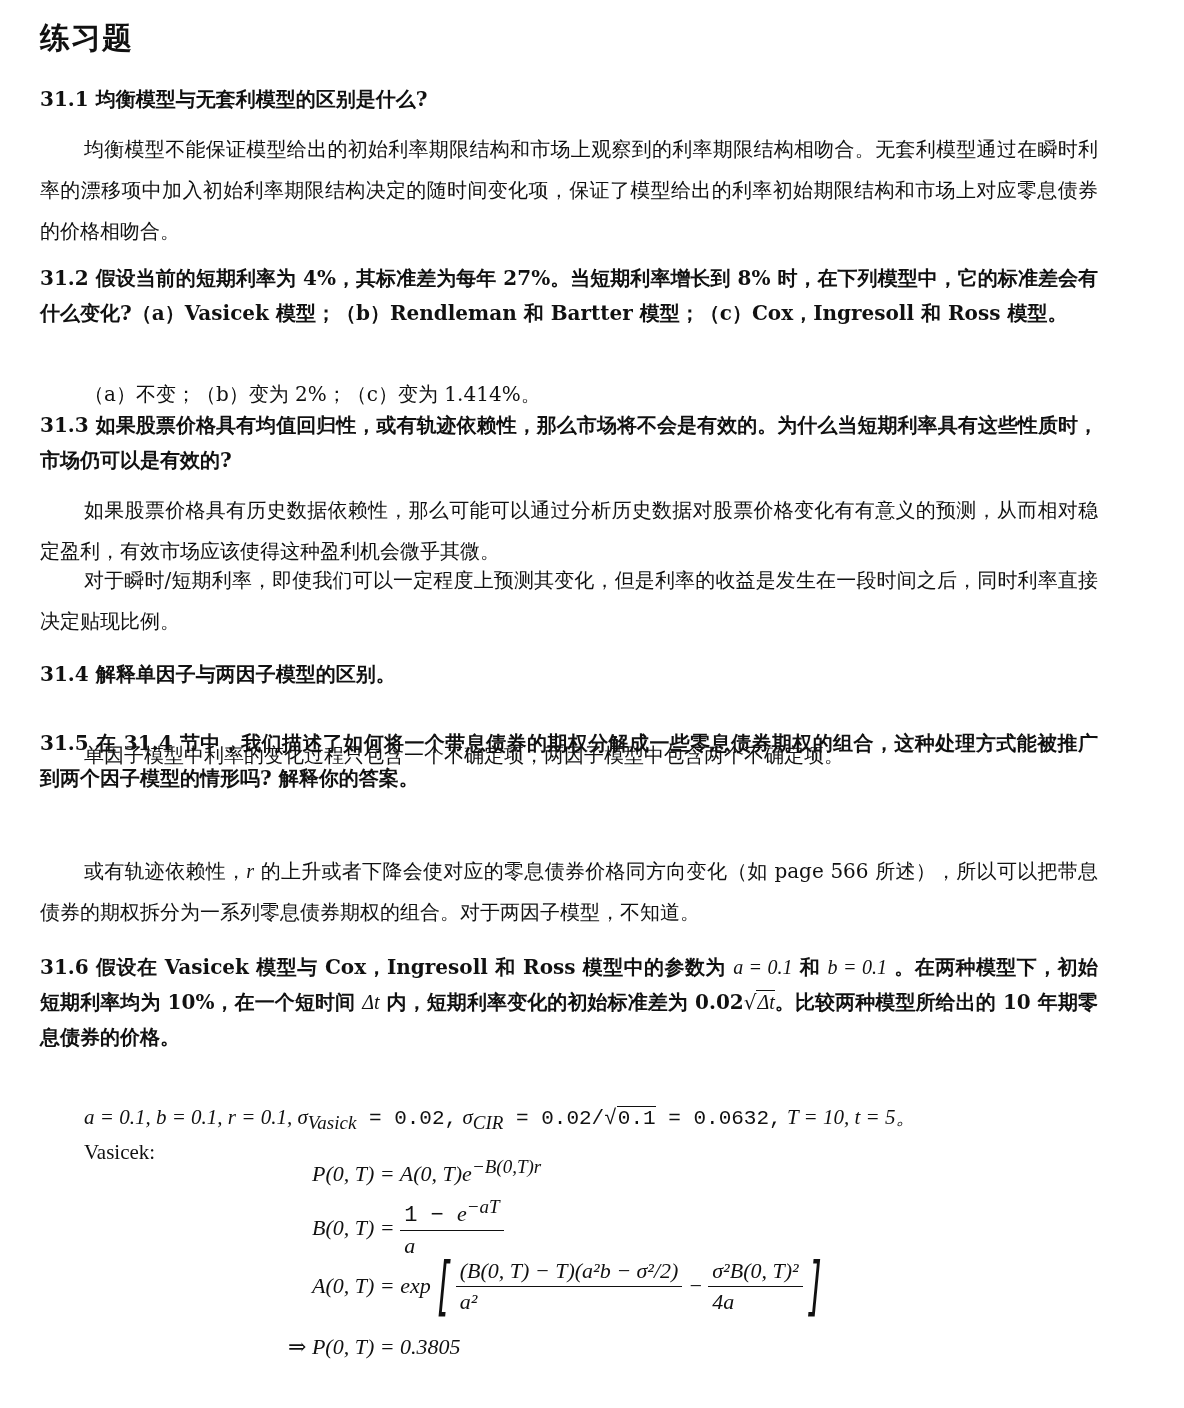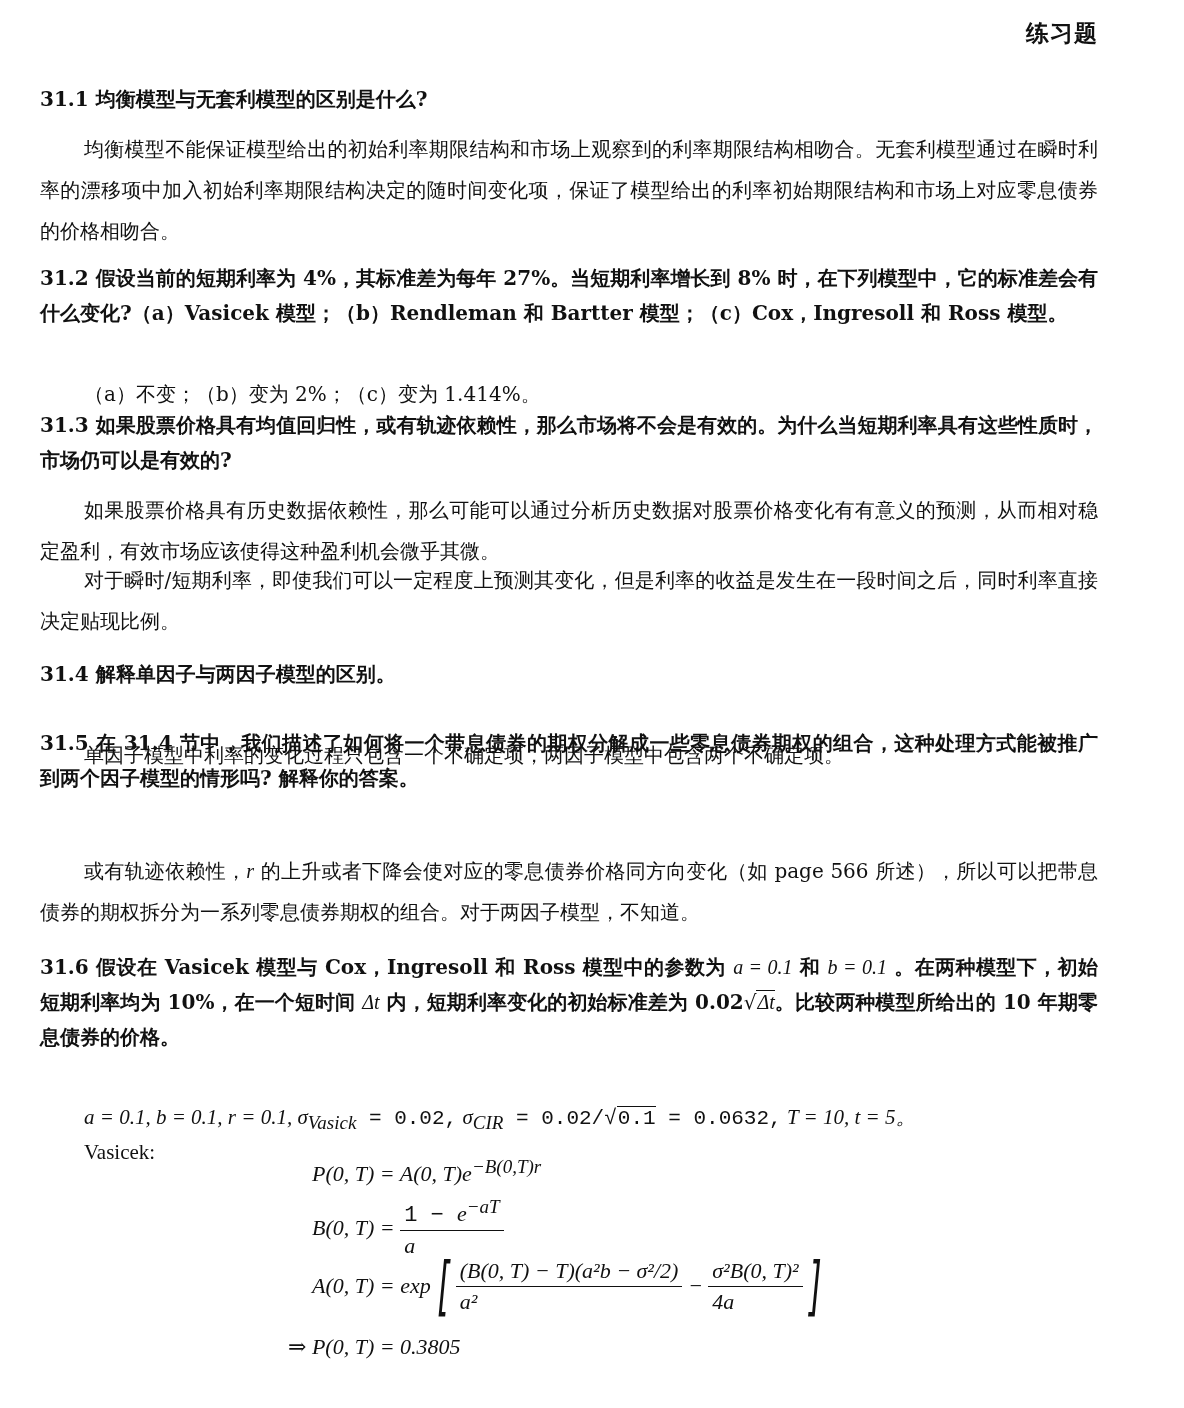--- a/index.html
+++ b/index.html
@@ -4,21 +4,21 @@
 <style>
   html, body { margin: 0; padding: 0; background: #ffffff; }
   body {
     width: 1184px; height: 1408px; overflow: hidden; position: relative;
     font-family: "DejaVu Serif", "Liberation Serif", serif;
     color: #111; font-size: 20px;
   }
   .page { position: absolute; left: 40px; top: 0; width: 1058px; }
   .title {
     position: absolute; left: 0; width: 1058px; top: 18px;
-    text-align: right; font-size: 23px; font-weight: bold; letter-spacing: 1px;
+    text-align: left; font-size: 30px; font-weight: bold; letter-spacing: 1px;
   }
   .q {
     position: absolute; left: 0; width: 1058px;
     font-weight: bold; line-height: 35px; font-size: 20px; text-align: justify;
   }
   .a {
     position: absolute; left: 0; width: 1058px;
     line-height: 41px; font-size: 20px; text-align: justify;
   }
   .indent { text-indent: 44px; }

